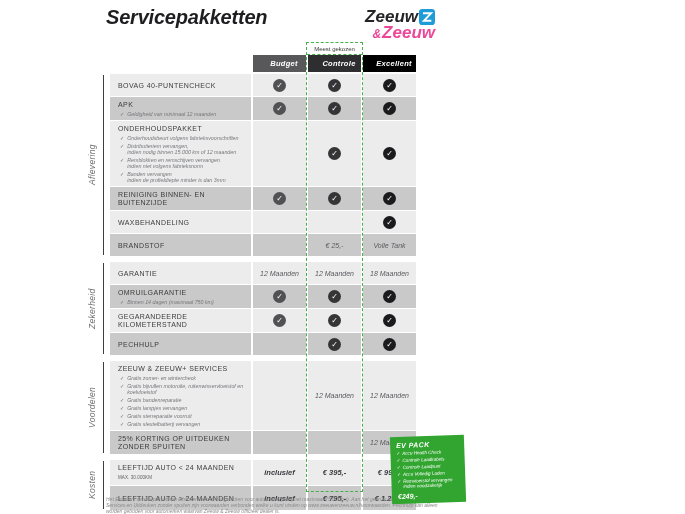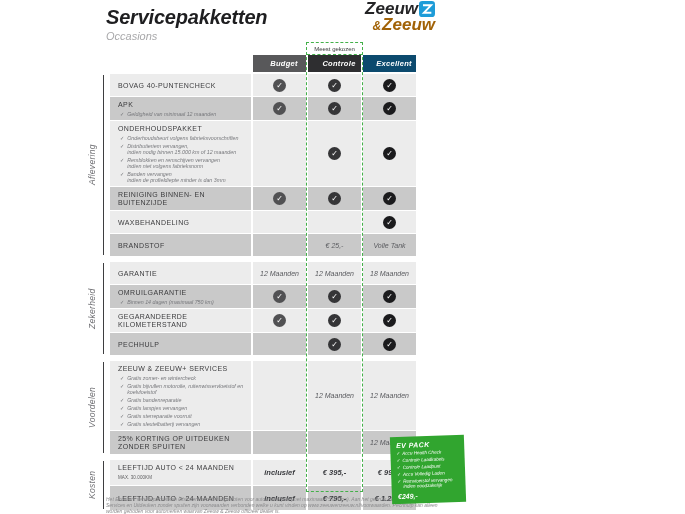--- a/index.html
+++ b/index.html
@@ -5,23 +5,23 @@
   * { margin:0; padding:0; box-sizing:border-box; }
   html,body { background:#fff; }
   body { width:685px; height:514px; font-family:"Liberation Sans",sans-serif; overflow:hidden; }
   .page { position:relative; width:685px; height:394px; background:#fff; }
 
   
   .titles { position:absolute; left:106px; top:6px; }
   .page-title { font-size:20px; font-style:italic; font-weight:bold; color:#1e1e20; letter-spacing:-0.2px; }
   .subtitle { font-size:11px; font-style:italic; color:#a8a8aa; margin-top:1px; }
 
-  .brand { position:absolute; left:333px; top:0; width:102px; text-align:right; line-height:1; }
+  .brand { position:absolute; left:333px; top:8px; width:102px; text-align:right; line-height:1; }
   .brand-line1 { display:flex; justify-content:flex-end; align-items:center; gap:1px; font-size:17px; font-weight:bold; font-style:italic; color:#242426; }
-  .brand-line2 { font-size:17px; font-weight:bold; font-style:italic; color:#a16207; margin-top:-1px; }
+  .brand-line2 { font-size:17px; font-weight:bold; font-style:italic; color:#ec4899; margin-top:-1px; }
   .brand-amp { font-size:12px; margin-right:1px; }
 
   
   .table { position:absolute; left:110px; top:55px; width:309px; }
   .col-headers { display:grid; grid-template-columns:141px 53px 53px 53px; column-gap:2px; margin-bottom:2px; }
   .col-h { height:17px; line-height:17px; text-align:center; color:#fff; font-size:7.5px; font-weight:bold; font-style:italic; letter-spacing:0.3px;padding-left:9px; }
 
   .section { position:relative; margin-bottom:6px; }
   .side-label { position:absolute; left:-26px; top:0; bottom:0; width:16px; display:flex; align-items:center; justify-content:center;
     font-style:italic; color:#6f6f73; font-size:8.5px; letter-spacing:0.3px; writing-mode:vertical-rl; transform:rotate(180deg); }
@@ -60,21 +60,20 @@
   
   .fine-print { position:absolute; left:106px; top:497px; width:338px; font-size:5px; line-height:5.8px; font-style:italic; color:#8b8b8d; }
 </style>
 </head>
 <body>
 
 <div class="page">
 
   <div class="titles">
     <div class="page-title">Servicepakketten</div>
-    <div class="subtitle">Occasions</div>
   </div>
 
   <div class="brand">
     <div class="brand-line1">
       <span>Zeeuw</span>
       <span>
         <svg width="16" height="16" viewBox="0 0 24 24" style="display:block">
           <rect width="24" height="24" rx="5" fill="#1e9cd8"></rect>
           <path d="M6 6.5h12l-10.5 11h11" stroke="#fff" stroke-width="3" fill="none"></path>
         </svg>
@@ -83,21 +82,21 @@
     <div class="brand-line2">
       <span class="brand-amp">&amp;</span><span>Zeeuw</span>
     </div>
   </div>
 
   <div class="table">
     <div class="col-headers">
       <div></div>
     <div class="col-h" style="background: rgb(88, 88, 90);">Budget</div>
         <div class="col-h" style="background: rgb(46, 46, 48);">Controle</div>
-        <div class="col-h" style="background: #0c4a6e;">Excellent</div>
+        <div class="col-h" style="background: #000000;">Excellent</div>
       </div>
     <div id="sections">
         <div class="section">
           <div class="side-label">Aflevering</div>
           <div class="side-line"></div>
           <div class="row light">
             <div class="cell label-cell">
               <div class="row-title">BOVAG 40-PUNTENCHECK</div>
             </div>
             <div class="cell val-cell">

